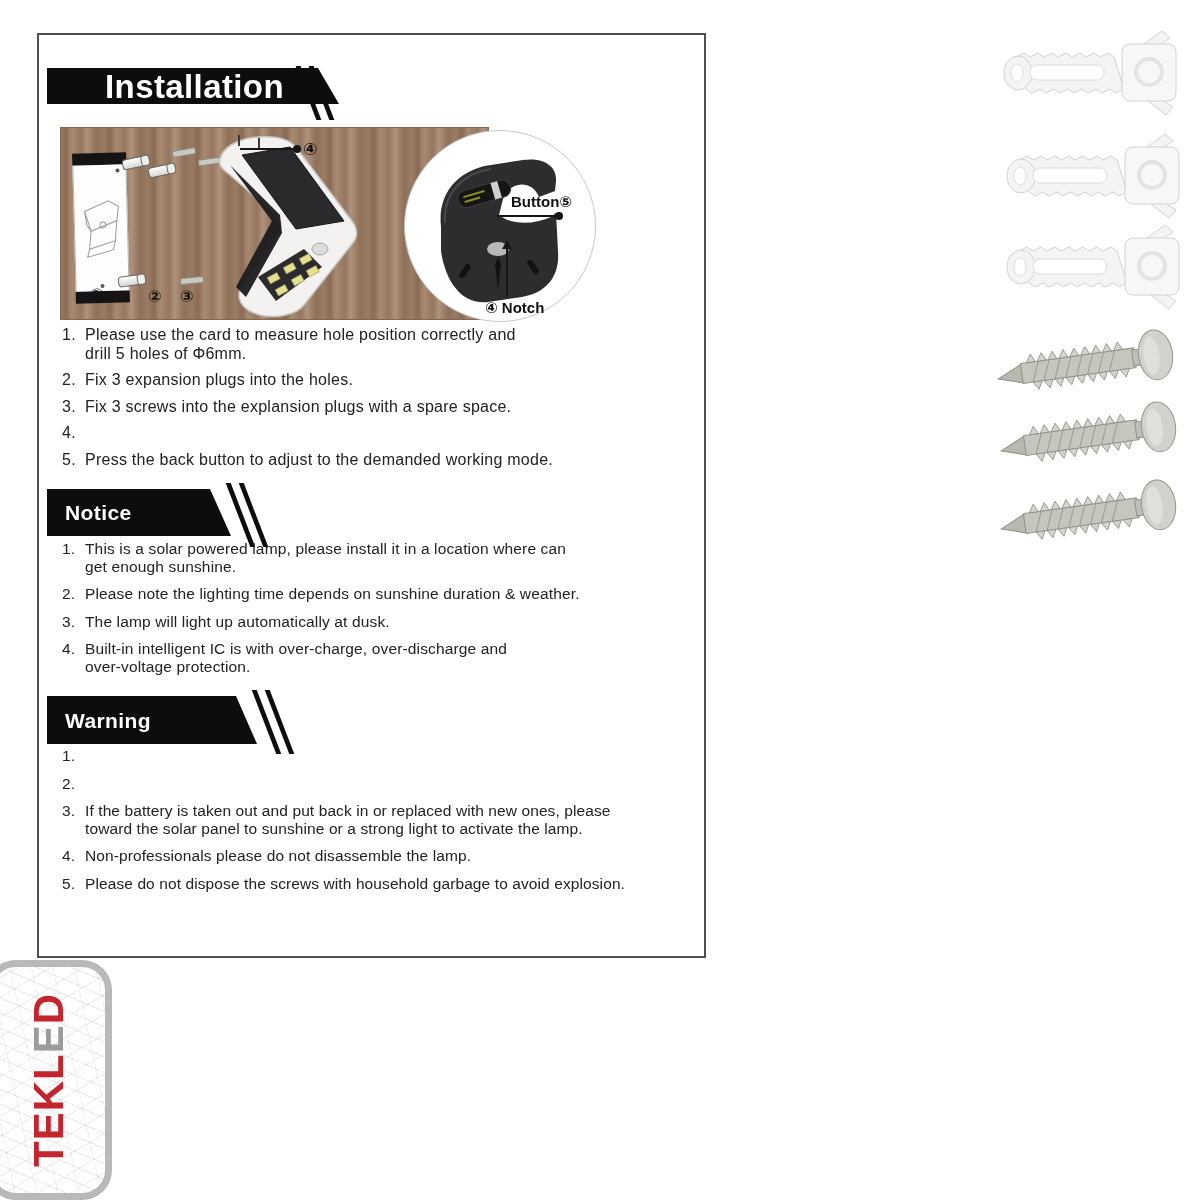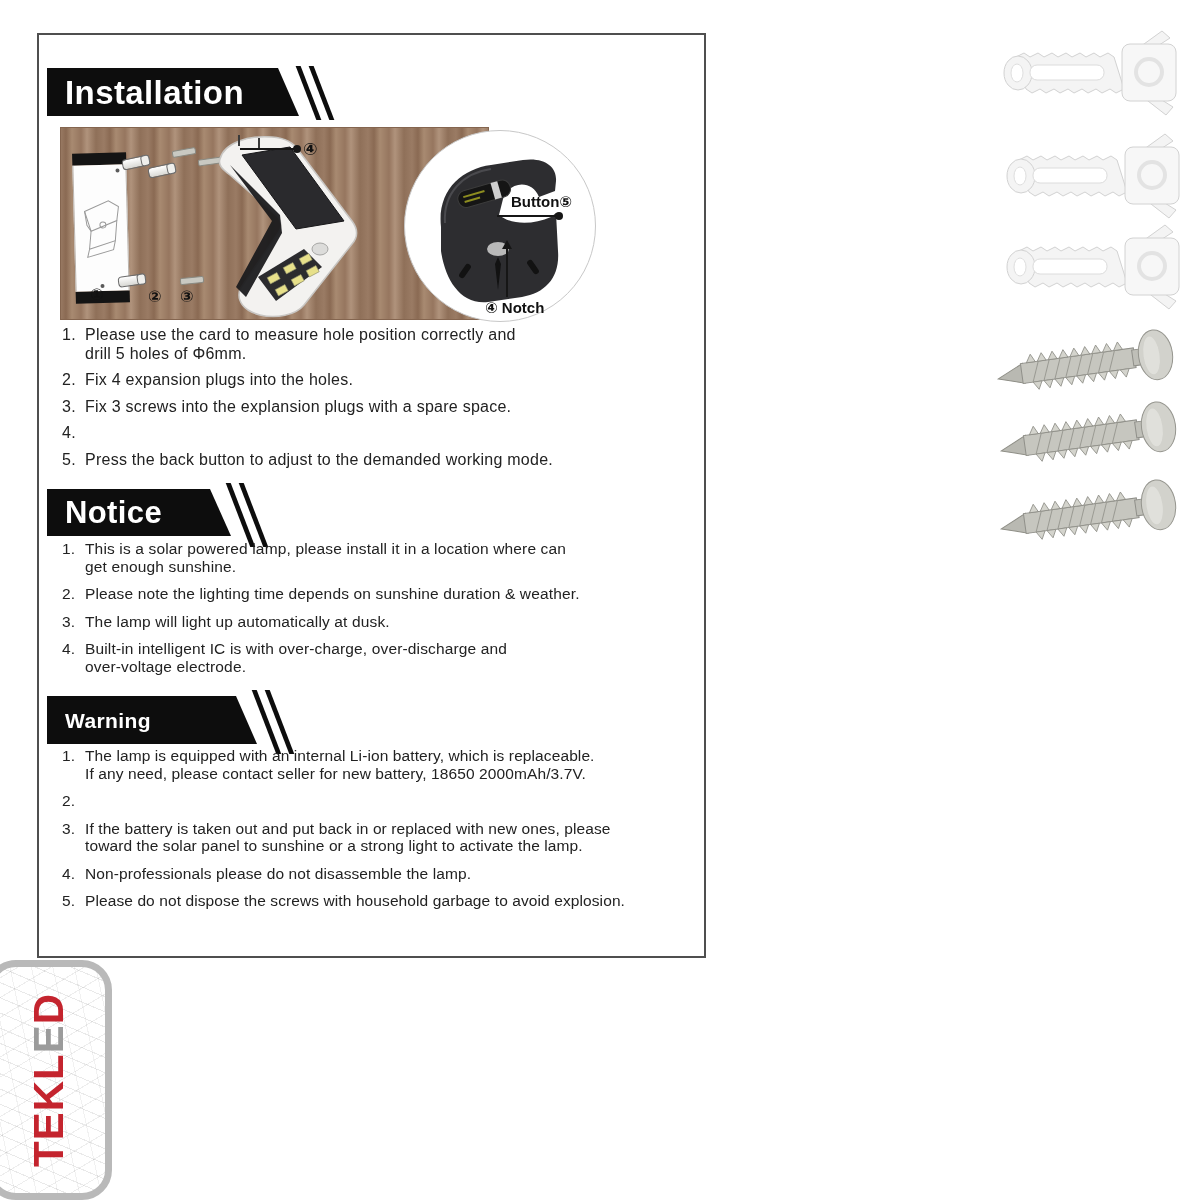--- a/index.html
+++ b/index.html
@@ -8,24 +8,24 @@
   .abs{position:absolute;}
 
   
   .doc-box{position:absolute;left:37px;top:33px;width:665px;height:921px;
            border:2px solid #4f4f4f;background:#fff;}
 
   
   .banner{position:absolute;background:#0d0d0d;color:#fff;display:flex;align-items:center;
           clip-path:polygon(0 0, calc(100% - 21px) 0, 100% 100%, 0 100%);}
   .banner .bt{font-weight:bold;padding-left:18px;letter-spacing:.4px;line-height:1;}
-  .b-install{left:8px;top:33px;width:252px;height:48px;}
+  .b-install{left:8px;top:33px;width:252px;height:36px;padding-left:40px;}
   .b-install .bt{font-size:33px;}
   .b-notice{left:8px;top:454px;width:184px;height:47px;}
-  .b-notice .bt{font-size:31px;}
+  .b-notice .bt{font-size:21px;}
   .b-warning{left:8px;top:661px;width:210px;height:48px;}
   .b-warning .bt{font-size:21px;}
   .stripe{position:absolute;width:5px;background:#0d0d0d;transform:skewX(21deg);}
 
   
   .wood{position:absolute;left:21px;top:92px;width:429px;height:193px;
         background:repeating-linear-gradient(90deg,
           #9a7b64 0px,#8a6a53 6px,#a88a71 12px,#96765f 21px,#b0937c 27px,#8f7059 36px,#9a7b64 44px);
         box-shadow:inset 0 0 0 1px #84654f;}
   .tmpl-card{position:absolute;left:14px;top:26px;width:54px;height:150px;transform:rotate(-1.5deg);}
@@ -169,21 +169,21 @@
     <div class="closeup-lbl" style="left:446px;top:264px;">④ Notch</div>
 
     <div class="ol list-install">
       <div class="li">
         <span class="num">1.</span>
         <span class="txt">Please use the card to measure hole position correctly and
 drill 5 holes of Φ6mm.</span>
         </div>
       <div class="li">
         <span class="num">2.</span>
-        <span class="txt">Fix 4 expansion plugs into the holes.</span>
+        <span class="txt">Fix 3 expansion plugs into the holes.</span>
         </div>
       <div class="li">
         <span class="num">3.</span>
         <span class="txt">Fix 3 screws into the explansion plugs with a spare space.</span>
         </div>
       <div class="li">
         <span class="num">4.</span>
         </div>
       <div class="li">
         <span class="num">5.</span>
@@ -207,35 +207,33 @@
         <span class="num">2.</span>
         <span class="txt">Please note the lighting time depends on sunshine duration &amp; weather.</span>
         </div>
       <div class="li">
         <span class="num">3.</span>
         <span class="txt">The lamp will light up automatically at dusk.</span>
         </div>
       <div class="li">
         <span class="num">4.</span>
         <span class="txt">Built-in intelligent IC is with over-charge, over-discharge and
-over-voltage electrode.</span>
+over-voltage protection.</span>
         </div>
     </div>
 
     <div class="banner b-warning">
       <span class="bt">Warning</span>
     </div>
     <div class="stripe" style="left:225px;top:655px;height:64px;"></div>
     <div class="stripe" style="left:238px;top:655px;height:64px;"></div>
 
     <div class="ol list-warning">
       <div class="li">
         <span class="num">1.</span>
-        <span class="txt">The lamp is equipped with an internal Li-ion battery, which is replaceable.
-If any need, please contact seller for new battery, 18650 2000mAh/3.7V.</span>
         </div>
       <div class="li">
         <span class="num">2.</span>
         </div>
       <div class="li">
         <span class="num">3.</span>
         <span class="txt">If the battery is taken out and put back in or replaced with new ones, please
 toward the solar panel to sunshine or a strong light to activate the lamp.</span>
         </div>
       <div class="li">

